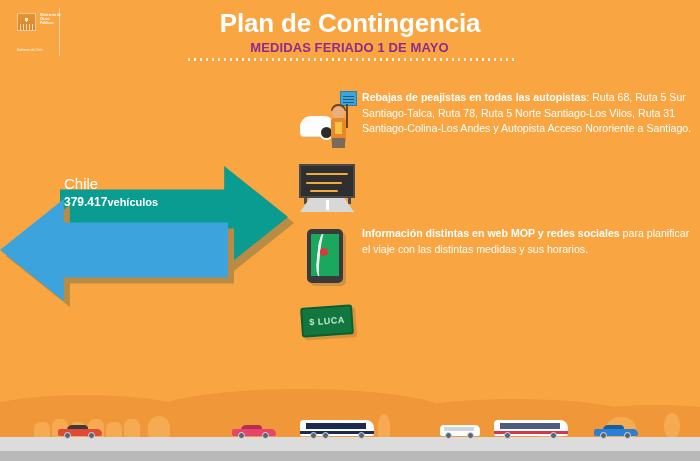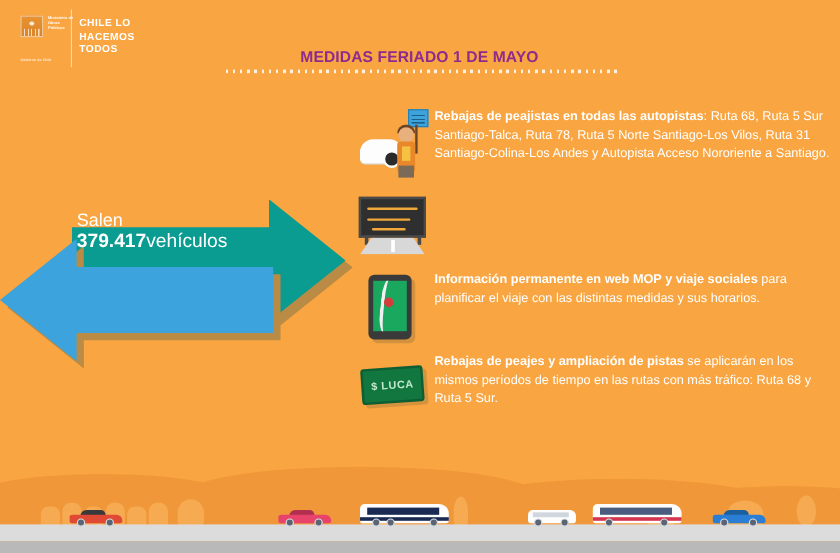--- a/index.html
+++ b/index.html
@@ -80,22 +80,22 @@
     clip-path:polygon(0 50%,28% 0,28% 23%,100% 23%,100% 77%,28% 77%,28% 100%);
   }
   .ar-blue {
     position:absolute; left:0px; top:69px; width:228px; height:102px;
     background:#3ca3dd;
     clip-path:polygon(0 50%,28% 0,28% 23%,100% 23%,100% 77%,28% 77%,28% 100%);
   }
 
   .ar-label { position:absolute; color:#fff; }
   .ar-word { font-size:15px; line-height:17px; font-weight:normal; }
-  .ar-num  { font-size:16px; line-height:19px; font-weight:bold; }
-  .ar-unit { font-size:16px; font-weight:normal; }
+  .ar-num  { font-size:12px; line-height:19px; font-weight:bold; }
+  .ar-unit { font-size:11px; font-weight:bold; }
 
   .lbl-green { left:64px; top:45px; }
   .lbl-blue  { left:62px; top:104px; }
 
   
   .measures { position:absolute; left:296px; top:88px; width:400px; }
   .measure { position:relative; min-height:64px; margin-bottom:4px; padding-left:66px; }
   .m-text {
     font-size:10.6px; line-height:15.6px; color:#ffffff;
     padding-top:2px;
@@ -241,36 +241,36 @@
 <body>
 
 <div class="header">
 
   <div class="logo-box">
     <div class="logo-crest"></div>
     <div class="logo-t1">Ministerio de Obras Públicas</div>
     <div class="logo-t2">Gobierno de Chile</div>
   </div>
 
-  <div class="chile-lo">CHILE LO<br>HACEMOS<br>TODOS</div>
-
+
+  <div class="title">Plan de Contingencia</div>
   <div class="subtitle">MEDIDAS FERIADO 1 DE MAYO</div>
   <div class="divider"></div>
 </div>
 
 <div class="arrows">
 
   <div class="ar-green-shadow"></div>
   <div class="ar-green"></div>
 
   <div class="ar-blue-shadow"></div>
   <div class="ar-blue"></div>
 
   <div class="ar-label lbl-green">
-    <div class="ar-word">Salen</div>
+    <div class="ar-word">Chile</div>
     <div><span class="ar-num">379.417</span><span class="ar-unit">vehículos</span></div>
   </div>
 
   <div class="ar-label lbl-blue">
   </div>
 </div>
 
 <div class="measures">
 
   <div class="measure">
@@ -301,30 +301,29 @@
 
   <div class="measure">
     <div class="m-icon">
       <div class="ic-phone">
         <div class="ic-screen">
           <div class="ic-route"></div>
           <div class="ic-pin"></div>
         </div>
       </div>
     </div>
-    <div class="m-text"><b>Información permanente en web MOP y viaje sociales</b><span> para planificar el viaje con las distintas medidas y sus horarios.</span></div>
+    <div class="m-text"><b>Información distintas en web MOP y redes sociales</b><span> para planificar el viaje con las distintas medidas y sus horarios.</span></div>
   </div>
 
   <div class="measure">
     <div class="m-icon">
       <div class="ic-bill">
         <div class="ic-bill-txt">$ LUCA</div>
       </div>
     </div>
-    <div class="m-text"><b>Rebajas de peajes y ampliación de pistas</b><span> se aplicarán en los mismos períodos de tiempo en las rutas con más tráfico: Ruta 68 y Ruta 5 Sur.</span></div>
   </div>
 </div>
 
 <div class="scene">
 
   <div class="hill h1"></div>
   <div class="hill h2"></div>
   <div class="hill h3"></div>
   <div class="hill h4"></div>
 

